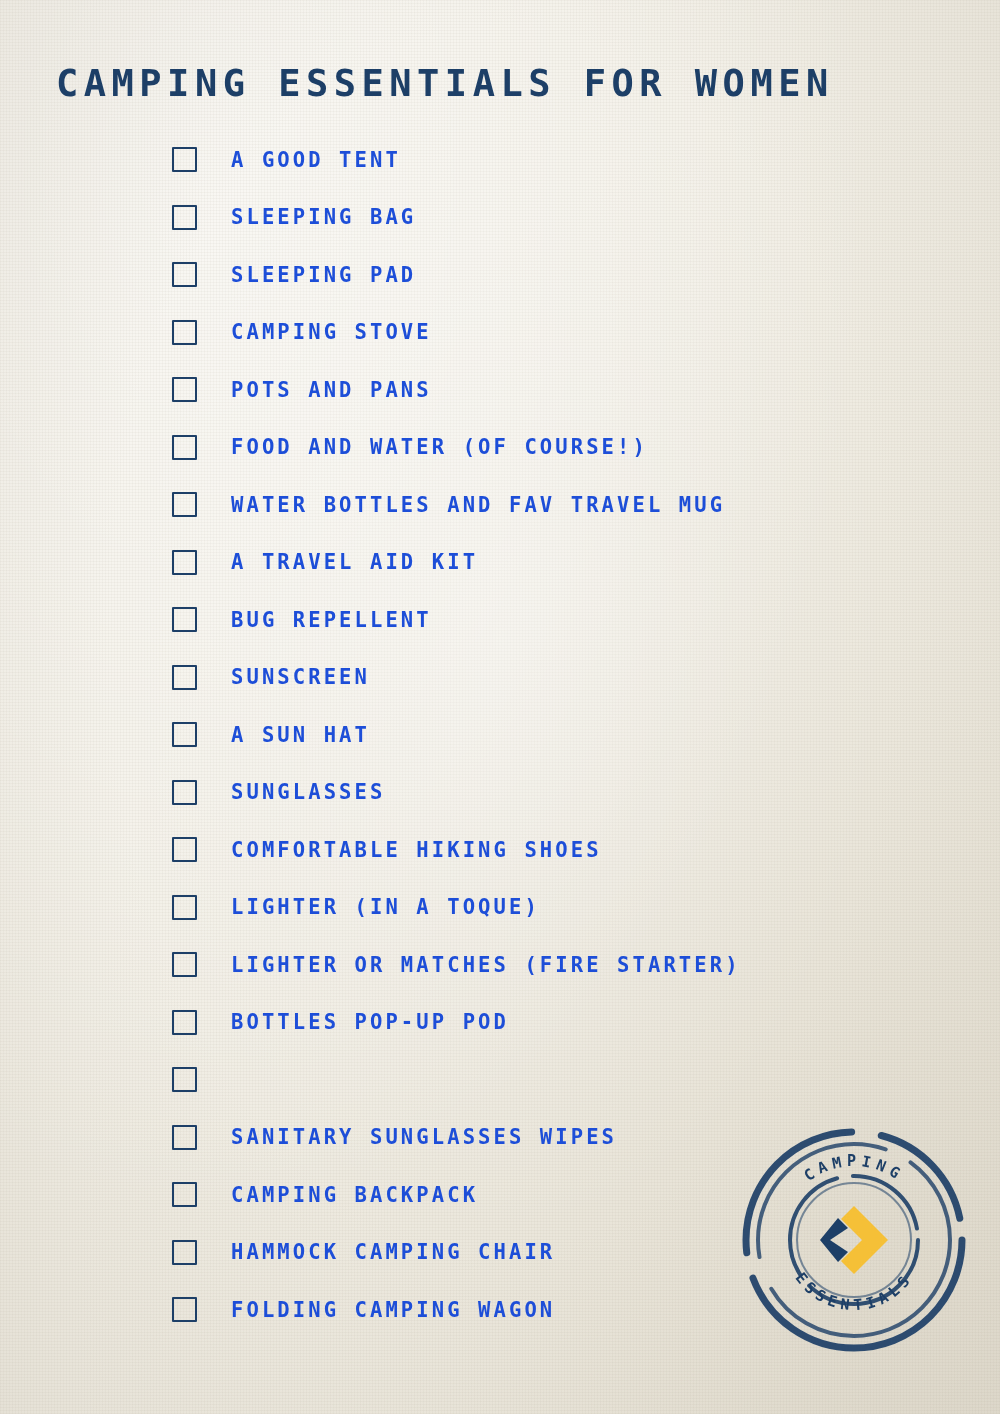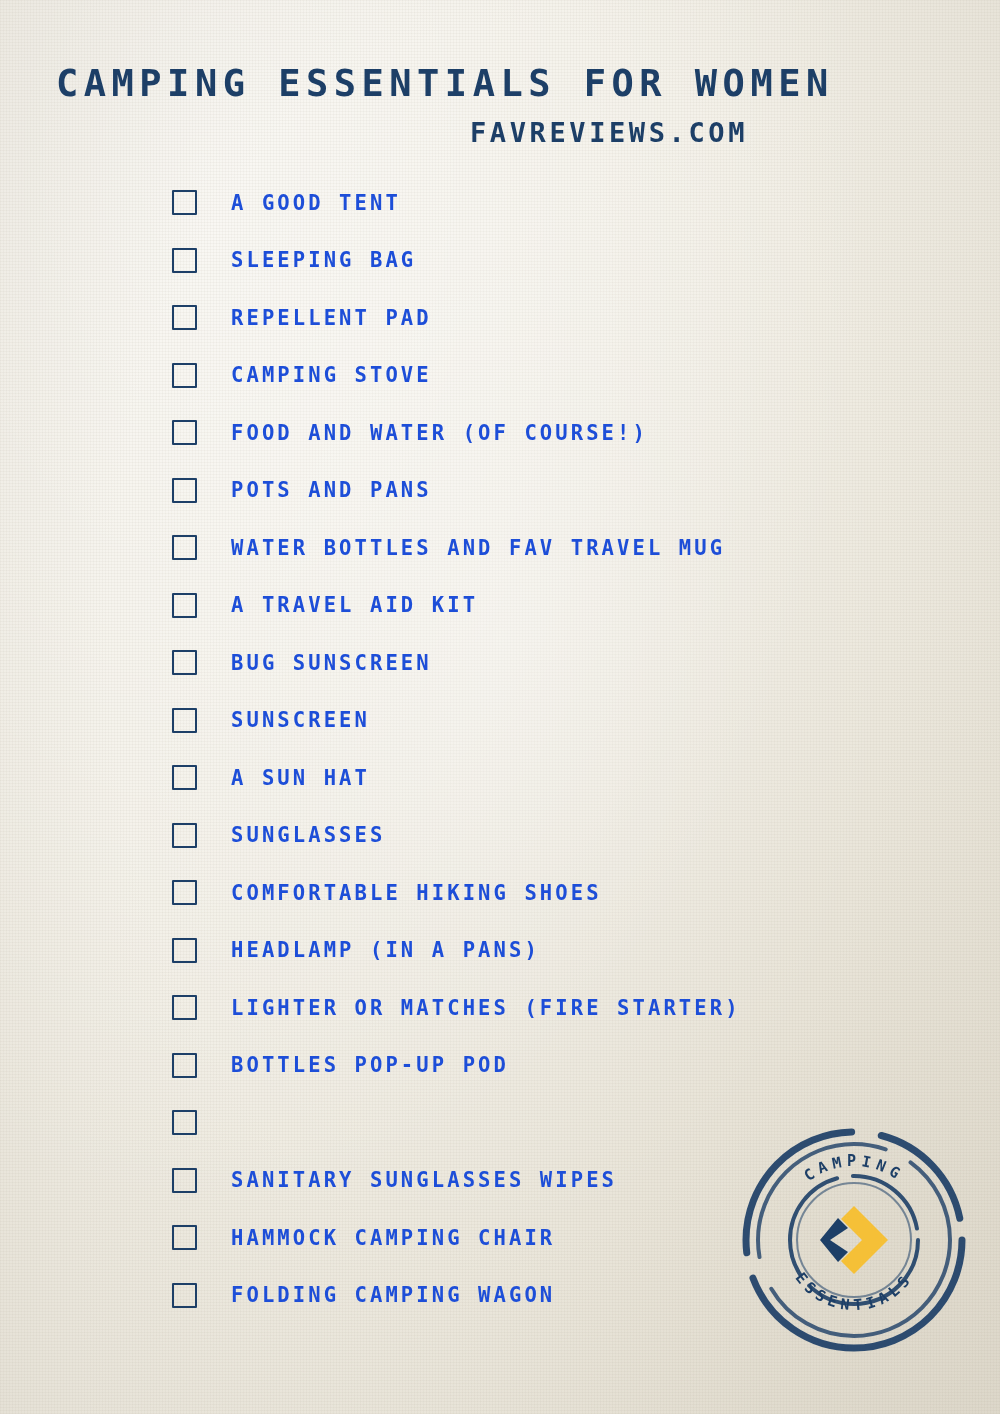--- a/index.html
+++ b/index.html
@@ -108,96 +108,97 @@
 </head>
 <body>
 
 <div class="paper-texture"></div>
 <div class="paper-vignette"></div>
 
 <div class="sheet">
 
   <div class="header">
     <div class="title">CAMPING ESSENTIALS FOR WOMEN</div>
-    <div class="subtitle-row">
-      <span class="subtitle">FAVREVIEWS.COM</span>
-    </div>
   </div>
 
   <div class="checklist" id="checklist">
       <div class="check-row">
         <span class="checkbox"></span>
         <span class="check-label">A GOOD TENT</span>
       </div>
       <div class="check-row">
         <span class="checkbox"></span>
         <span class="check-label">SLEEPING BAG</span>
       </div>
       <div class="check-row">
         <span class="checkbox"></span>
-        <span class="check-label">REPELLENT PAD</span>
+        <span class="check-label">SLEEPING PAD</span>
       </div>
       <div class="check-row">
         <span class="checkbox"></span>
         <span class="check-label">CAMPING STOVE</span>
       </div>
       <div class="check-row">
         <span class="checkbox"></span>
+        <span class="check-label">POTS AND PANS</span>
+      </div>
+      <div class="check-row">
+        <span class="checkbox"></span>
         <span class="check-label">FOOD AND WATER (OF COURSE!)</span>
       </div>
       <div class="check-row">
         <span class="checkbox"></span>
-        <span class="check-label">POTS AND PANS</span>
-      </div>
-      <div class="check-row">
-        <span class="checkbox"></span>
         <span class="check-label">WATER BOTTLES AND FAV TRAVEL MUG</span>
       </div>
       <div class="check-row">
         <span class="checkbox"></span>
         <span class="check-label">A TRAVEL AID KIT</span>
       </div>
       <div class="check-row">
         <span class="checkbox"></span>
-        <span class="check-label">BUG SUNSCREEN</span>
+        <span class="check-label">BUG REPELLENT</span>
       </div>
       <div class="check-row">
         <span class="checkbox"></span>
         <span class="check-label">SUNSCREEN</span>
       </div>
       <div class="check-row">
         <span class="checkbox"></span>
         <span class="check-label">A SUN HAT</span>
       </div>
       <div class="check-row">
         <span class="checkbox"></span>
         <span class="check-label">SUNGLASSES</span>
       </div>
       <div class="check-row">
         <span class="checkbox"></span>
         <span class="check-label">COMFORTABLE HIKING SHOES</span>
       </div>
       <div class="check-row">
         <span class="checkbox"></span>
-        <span class="check-label">HEADLAMP (IN A PANS)</span>
+        <span class="check-label">LIGHTER (IN A TOQUE)</span>
       </div>
       <div class="check-row">
         <span class="checkbox"></span>
         <span class="check-label">LIGHTER OR MATCHES (FIRE STARTER)</span>
       </div>
       <div class="check-row">
         <span class="checkbox"></span>
         <span class="check-label">BOTTLES POP-UP POD</span>
       </div>
       <div class="check-row">
         <span class="checkbox"></span>
       </div>
       <div class="check-row">
         <span class="checkbox"></span>
         <span class="check-label">SANITARY SUNGLASSES WIPES</span>
+      </div>
+      <div class="check-row">
+        <span class="checkbox"></span>
+        <span class="check-label">CAMPING BACKPACK</span>
       </div>
       <div class="check-row">
         <span class="checkbox"></span>
         <span class="check-label">HAMMOCK CAMPING CHAIR</span>
       </div>
       <div class="check-row">
         <span class="checkbox"></span>
         <span class="check-label">FOLDING CAMPING WAGON</span>
       </div>
     </div>

